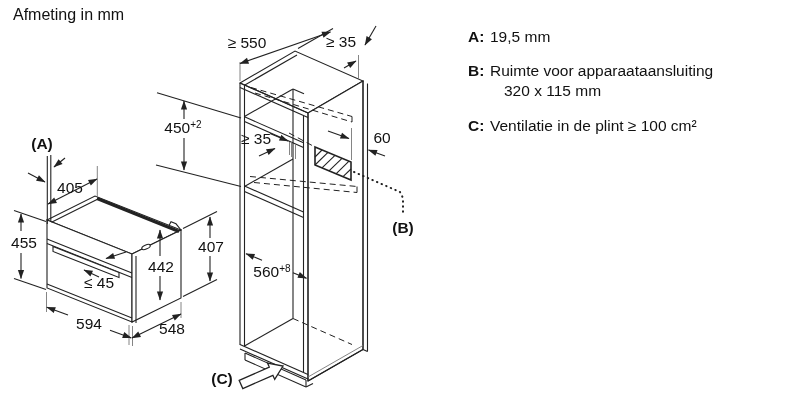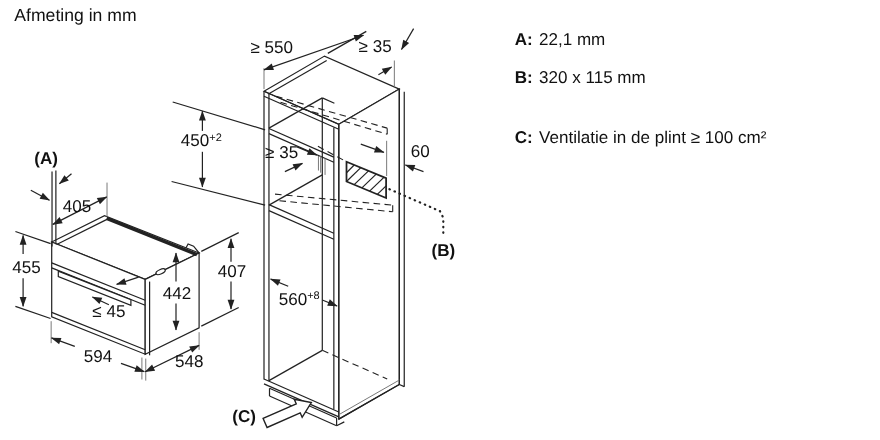--- a/index.html
+++ b/index.html
@@ -201,26 +201,27 @@
       <text class="dimtxt boldlab" x="403" y="233">(B)</text>
 
       <path d="M239.2,380.4 L242.8,388.6 L272.9,375.3 L274.7,379.4 L283,366 L267.5,363 L269.3,367.1 Z" fill="#fff" stroke="#222" stroke-width="1.3"></path>
       <text class="dimtxt boldlab" x="222" y="384">(C)</text>
     </g>
   </svg>
 
   <div class="legend">
     <div class="legend-row" style="top:27px;">
       <span class="legend-key">A:</span>
-      <span class="legend-val">22,1 mm</span>
+      <span class="legend-val">19,5 mm</span>
     </div>
     <div class="legend-row" style="top:61px;">
       <span class="legend-key">B:</span>
       <span class="legend-val">
-        <span style="display:block;">320 x 115 mm</span>
+        <span style="display:block;">Ruimte voor apparaataansluiting</span>
+        <span style="display:block;margin-left:14px;">320 x 115 mm</span>
       </span>
     </div>
     <div class="legend-row" style="top:116px;">
       <span class="legend-key">C:</span>
       <span class="legend-val">Ventilatie in de plint ≥ 100 cm²</span>
     </div>
   </div>
 
 </div>
 

